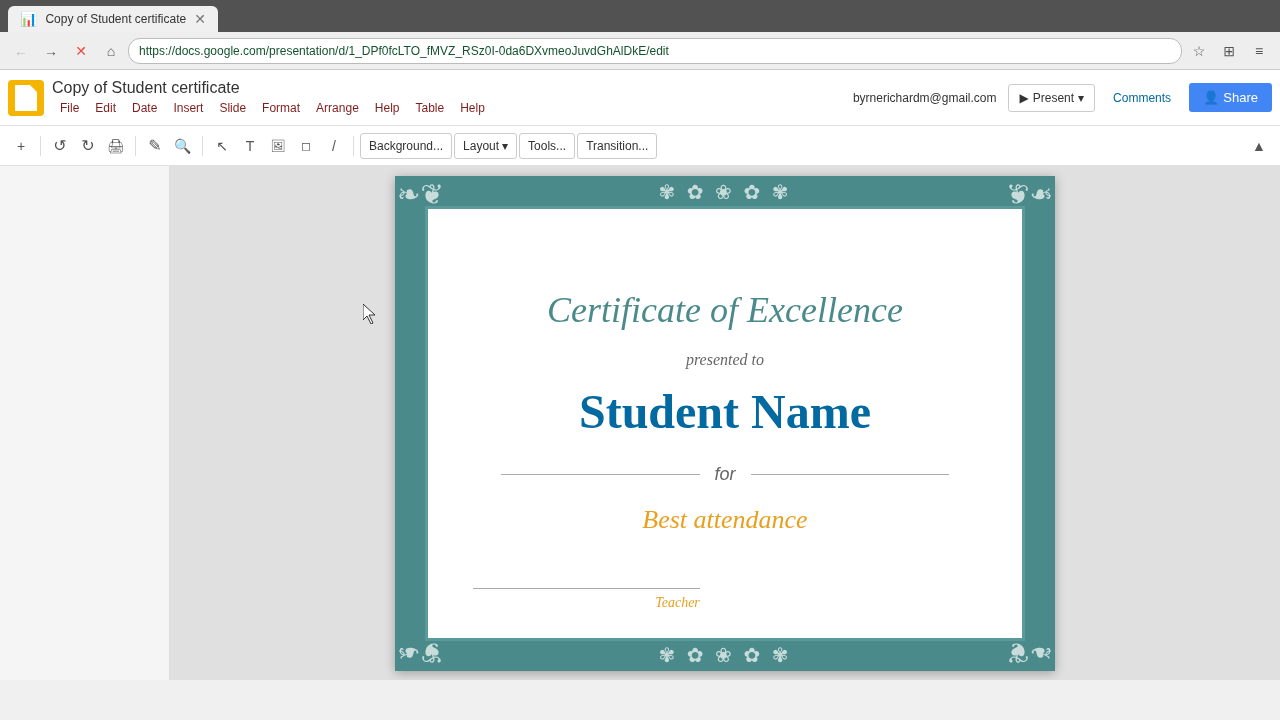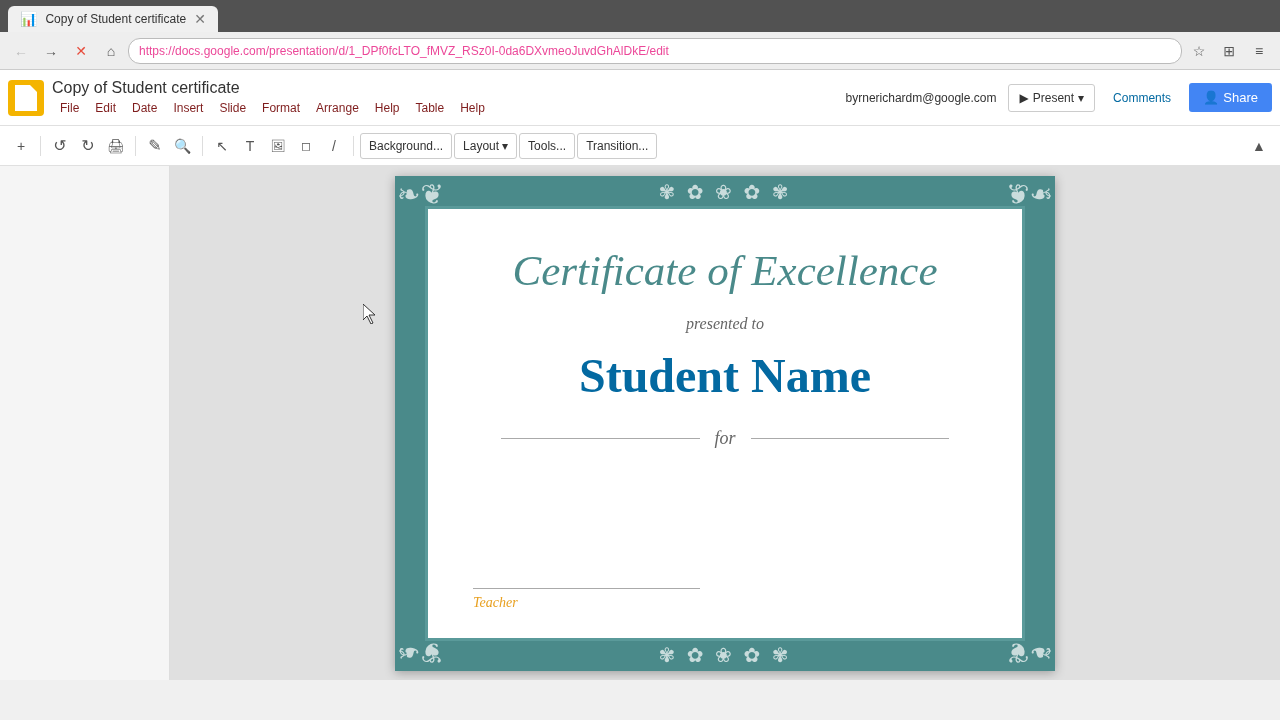--- a/index.html
+++ b/index.html
@@ -224,26 +224,27 @@
     .slide-content {
       position: absolute;
       top: 50px; left: 50px; right: 50px; bottom: 50px;
       display: flex;
       flex-direction: column;
       align-items: center;
       justify-content: flex-start;
       padding-top: 20px;
     }
     .cert-title {
-      font-size: 43px;
+      font-size: 36px;
       font-style: italic;
       color: #4a8a8a;
       text-align: center;
       margin-bottom: 20px;
       font-family: Georgia, serif;
+      margin-top: 43px;
     }
     .cert-presented {
       font-size: 16px;
       font-style: italic;
       color: #666;
       margin-bottom: 15px;
       font-family: Georgia, serif;
     }
     .cert-student-name {
       font-size: 48px;
@@ -262,38 +263,38 @@
     }
     .cert-line {
       flex: 1;
       height: 1px;
       background: #aaa;
     }
     .cert-for-text {
       font-size: 18px;
       font-style: italic;
       color: #666;
-      font-family: Liberation Serif, serif;
+      font-family: Liberation Sans, sans-serif;
     }
     .cert-achievement {
       font-size: 26px;
       font-style: italic;
       color: #e8a020;
       margin-bottom: 30px;
       font-family: Georgia, serif;
     }
     .cert-signatures {
       display: flex;
       justify-content: space-between;
       width: 90%;
       margin-top: auto;
       padding-bottom: 10px;
     }
     .cert-sig {
-      text-align: left;
+      text-align: right;
       width: 45%;
     }
     .cert-sig-line {
       height: 1px;
       background: #aaa;
       margin-bottom: 6px;
     }
     .cert-sig-label {
       font-size: 14px;
       font-style: italic;
@@ -363,21 +364,21 @@
     <span class="tab-close">✕</span>
   </div>
 </div>
 
 <div class="nav-bar">
   <button class="nav-btn disabled">←</button>
   <button class="nav-btn">→</button>
   <button class="nav-btn" style="color:#e74c3c;">✕</button>
   <button class="nav-btn">⌂</button>
   <div class="address-bar">
-    <span style="font-size:12px;color:#ec4899;">https://docs.google.com/presentation/d/1_DPf0fcLTO_fMVZ_RSz0I-0da6DXvmeoJuvdGhAlDkE/edit</span>
+    <span style="font-size:12px;color:#14532d;">https://docs.google.com/presentation/d/1_DPf0fcLTO_fMVZ_RSz0I-0da6DXvmeoJuvdGhAlDkE/edit</span>
   </div>
   <div class="nav-icons">
     <button class="nav-btn">☆</button>
     <button class="nav-btn">⊞</button>
     <button class="nav-btn">≡</button>
   </div>
 </div>
 
 <div class="app-header">
   <div class="app-logo">
@@ -392,21 +393,21 @@
       <span class="menu-item">Insert</span>
       <span class="menu-item">Slide</span>
       <span class="menu-item">Format</span>
       <span class="menu-item">Arrange</span>
       <span class="menu-item">Help</span>
       <span class="menu-item">Table</span>
       <span class="menu-item">Help</span>
     </div>
   </div>
   <div class="header-right">
-    <span class="user-email">byrnerichardm@google.com</span>
+    <span class="user-email">byrnerichardm@gmail.com</span>
     <button class="present-btn">
       <span>▶</span>
       <span>Present</span>
       <span>▾</span>
     </button>
     <button class="comments-btn">Comments</button>
     <button class="share-btn">
       <span>👤</span>
       <span>Share</span>
     </button>
@@ -471,20 +472,21 @@
 
       <div class="slide-content">
         <div class="cert-title">Certificate of Excellence</div>
         <div class="cert-presented">presented to</div>
         <div class="cert-student-name">Student Name</div>
         <div class="cert-for-line">
           <div class="cert-line"></div>
           <span class="cert-for-text">for</span>
           <div class="cert-line"></div>
         </div>
+        <div class="cert-achievement">Best attendance</div>
         <div class="cert-signatures">
           <div class="cert-sig">
             <div class="cert-sig-line"></div>
             <div class="cert-sig-label">Teacher</div>
           </div>
         </div>
       </div>
     </div>
   </div>
 </div>

